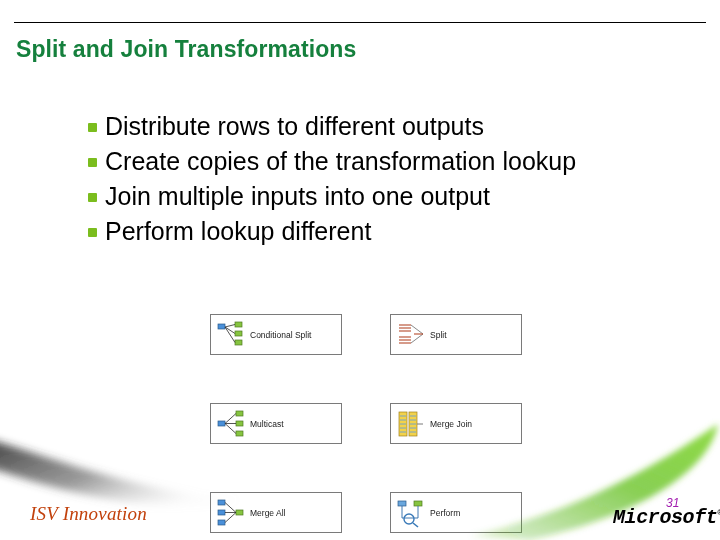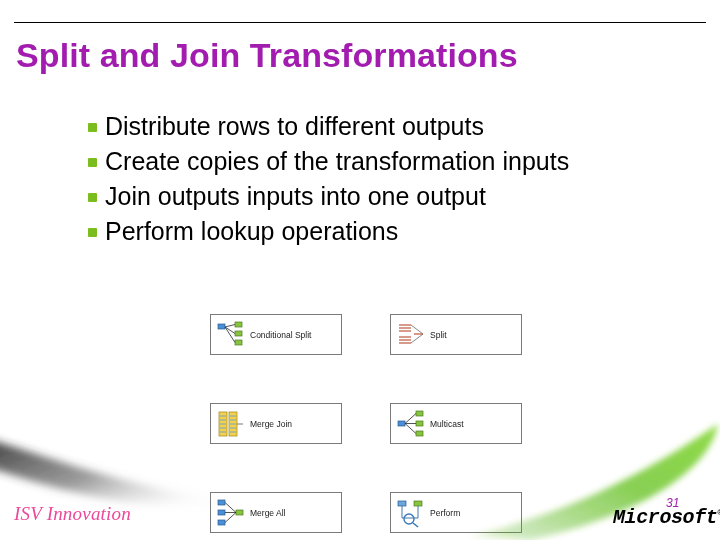--- a/index.html
+++ b/index.html
@@ -25,23 +25,23 @@
     left: 14px;
     top: 22px;
     width: 692px;
     height: 0;
     border-top: 1px solid #000000;
   }
   .slide-title {
     position: absolute;
     left: 16px;
     top: 36px;
-    font-size: 34px;
+    font-size: 23px;
     font-weight: bold;
-    color: #a21caf;
+    color: #15803d;
     letter-spacing: 0.1px;
   }
   .bullets {
     position: absolute;
     left: 88px;
     top: 116px;
     width: 600px;
   }
   .bullet-row {
     display: flex;
@@ -112,25 +112,25 @@
   .swoosh-green {
     position: absolute;
     right: 0px;
     top: 400px;
     width: 260px;
     height: 140px;
     pointer-events: none;
   }
   .footer-left {
     position: absolute;
-    left: 14px;
+    left: 30px;
     top: 503px;
     font-size: 19px;
     font-style: italic;
-    color: #ec4899;
+    color: #c2410c;
     font-family: "Liberation Serif", serif;
     letter-spacing: 0.2px;
   }
   .slide-number {
     position: absolute;
     left: 666px;
     top: 496px;
     font-size: 12px;
     color: #a21caf;
     font-style: italic;
@@ -162,29 +162,29 @@
 
   <div class="slide-title">Split and Join Transformations</div>
 
   <div class="bullets">
     <div class="bullet-row">
       <span class="bullet-marker"></span>
       <span class="bullet-text">Distribute rows to different outputs</span>
     </div>
     <div class="bullet-row">
       <span class="bullet-marker"></span>
-      <span class="bullet-text">Create copies of the transformation inputs</span>
+      <span class="bullet-text">Create copies of the transformation lookup</span>
     </div>
     <div class="bullet-row">
       <span class="bullet-marker"></span>
-      <span class="bullet-text">Join outputs inputs into one output</span>
+      <span class="bullet-text">Join multiple inputs into one output</span>
     </div>
     <div class="bullet-row">
       <span class="bullet-marker"></span>
-      <span class="bullet-text">Perform lookup operations</span>
+      <span class="bullet-text">Perform lookup different</span>
     </div>
   </div>
 
   <div class="boxes">
     <div class="box-grid">
 
       <div class="comp-box">
         <span class="comp-icon">
           <svg viewBox="0 0 30 30" width="30" height="30">
             <rect x="2" y="4" width="7" height="5" fill="#4a90d9" stroke="#2a5b8a" stroke-width="0.7"></rect>
@@ -206,20 +206,33 @@
               <line x1="3" y1="11" x2="15" y2="11"></line>
               <line x1="3" y1="17" x2="15" y2="17"></line>
               <line x1="3" y1="20" x2="15" y2="20"></line>
               <line x1="3" y1="23" x2="15" y2="23"></line>
             </g>
             <path d="M15 5 L27 14 M15 23 L27 14" stroke="#7a7a7a" stroke-width="0.9" fill="none"></path>
             <line x1="18" y1="14" x2="27" y2="14" stroke="#b44a2a" stroke-width="1.1"></line>
           </svg>
         </span>
         <span class="comp-label">Split</span>
+      </div>
+
+      <div class="comp-box">
+        <span class="comp-icon">
+          <svg viewBox="0 0 30 30" width="30" height="30">
+            <rect x="2" y="12" width="7" height="5" fill="#4a90d9" stroke="#2a5b8a" stroke-width="0.7"></rect>
+            <rect x="20" y="2" width="7" height="5" fill="#86c440" stroke="#4d7a20" stroke-width="0.7"></rect>
+            <rect x="20" y="12" width="7" height="5" fill="#86c440" stroke="#4d7a20" stroke-width="0.7"></rect>
+            <rect x="20" y="22" width="7" height="5" fill="#86c440" stroke="#4d7a20" stroke-width="0.7"></rect>
+            <path d="M9 14.5 L20 4.5 M9 14.5 L20 14.5 M9 14.5 L20 24.5" stroke="#2a2a2a" stroke-width="0.8" fill="none"></path>
+          </svg>
+        </span>
+        <span class="comp-label">Multicast</span>
       </div>
 
       <div class="comp-box">
         <span class="comp-icon">
           <svg viewBox="0 0 30 30" width="30" height="30">
             <g>
               <rect x="3" y="3" width="8" height="24" fill="#f2d24a" stroke="#a08020" stroke-width="0.7"></rect>
               <rect x="13" y="3" width="8" height="24" fill="#f2d24a" stroke="#a08020" stroke-width="0.7"></rect>
               <g stroke="#6a9ed4" stroke-width="0.9">
                 <line x1="4" y1="7" x2="10" y2="7"></line>
@@ -236,33 +249,20 @@
             </g>
             <path d="M21 15 L27 15" stroke="#7a7a7a" stroke-width="1" fill="none"></path>
           </svg>
         </span>
         <span class="comp-label">Merge Join</span>
       </div>
 
       <div class="comp-box">
         <span class="comp-icon">
           <svg viewBox="0 0 30 30" width="30" height="30">
-            <rect x="2" y="12" width="7" height="5" fill="#4a90d9" stroke="#2a5b8a" stroke-width="0.7"></rect>
-            <rect x="20" y="2" width="7" height="5" fill="#86c440" stroke="#4d7a20" stroke-width="0.7"></rect>
-            <rect x="20" y="12" width="7" height="5" fill="#86c440" stroke="#4d7a20" stroke-width="0.7"></rect>
-            <rect x="20" y="22" width="7" height="5" fill="#86c440" stroke="#4d7a20" stroke-width="0.7"></rect>
-            <path d="M9 14.5 L20 4.5 M9 14.5 L20 14.5 M9 14.5 L20 24.5" stroke="#2a2a2a" stroke-width="0.8" fill="none"></path>
-          </svg>
-        </span>
-        <span class="comp-label">Multicast</span>
-      </div>
-
-      <div class="comp-box">
-        <span class="comp-icon">
-          <svg viewBox="0 0 30 30" width="30" height="30">
             <rect x="2" y="2" width="7" height="5" fill="#4a90d9" stroke="#2a5b8a" stroke-width="0.7"></rect>
             <rect x="2" y="12" width="7" height="5" fill="#4a90d9" stroke="#2a5b8a" stroke-width="0.7"></rect>
             <rect x="2" y="22" width="7" height="5" fill="#4a90d9" stroke="#2a5b8a" stroke-width="0.7"></rect>
             <rect x="20" y="12" width="7" height="5" fill="#86c440" stroke="#4d7a20" stroke-width="0.7"></rect>
             <path d="M9 4.5 L20 14.5 M9 14.5 L20 14.5 M9 24.5 L20 14.5" stroke="#2a2a2a" stroke-width="0.8" fill="none"></path>
           </svg>
         </span>
         <span class="comp-label">Merge All</span>
       </div>
 

